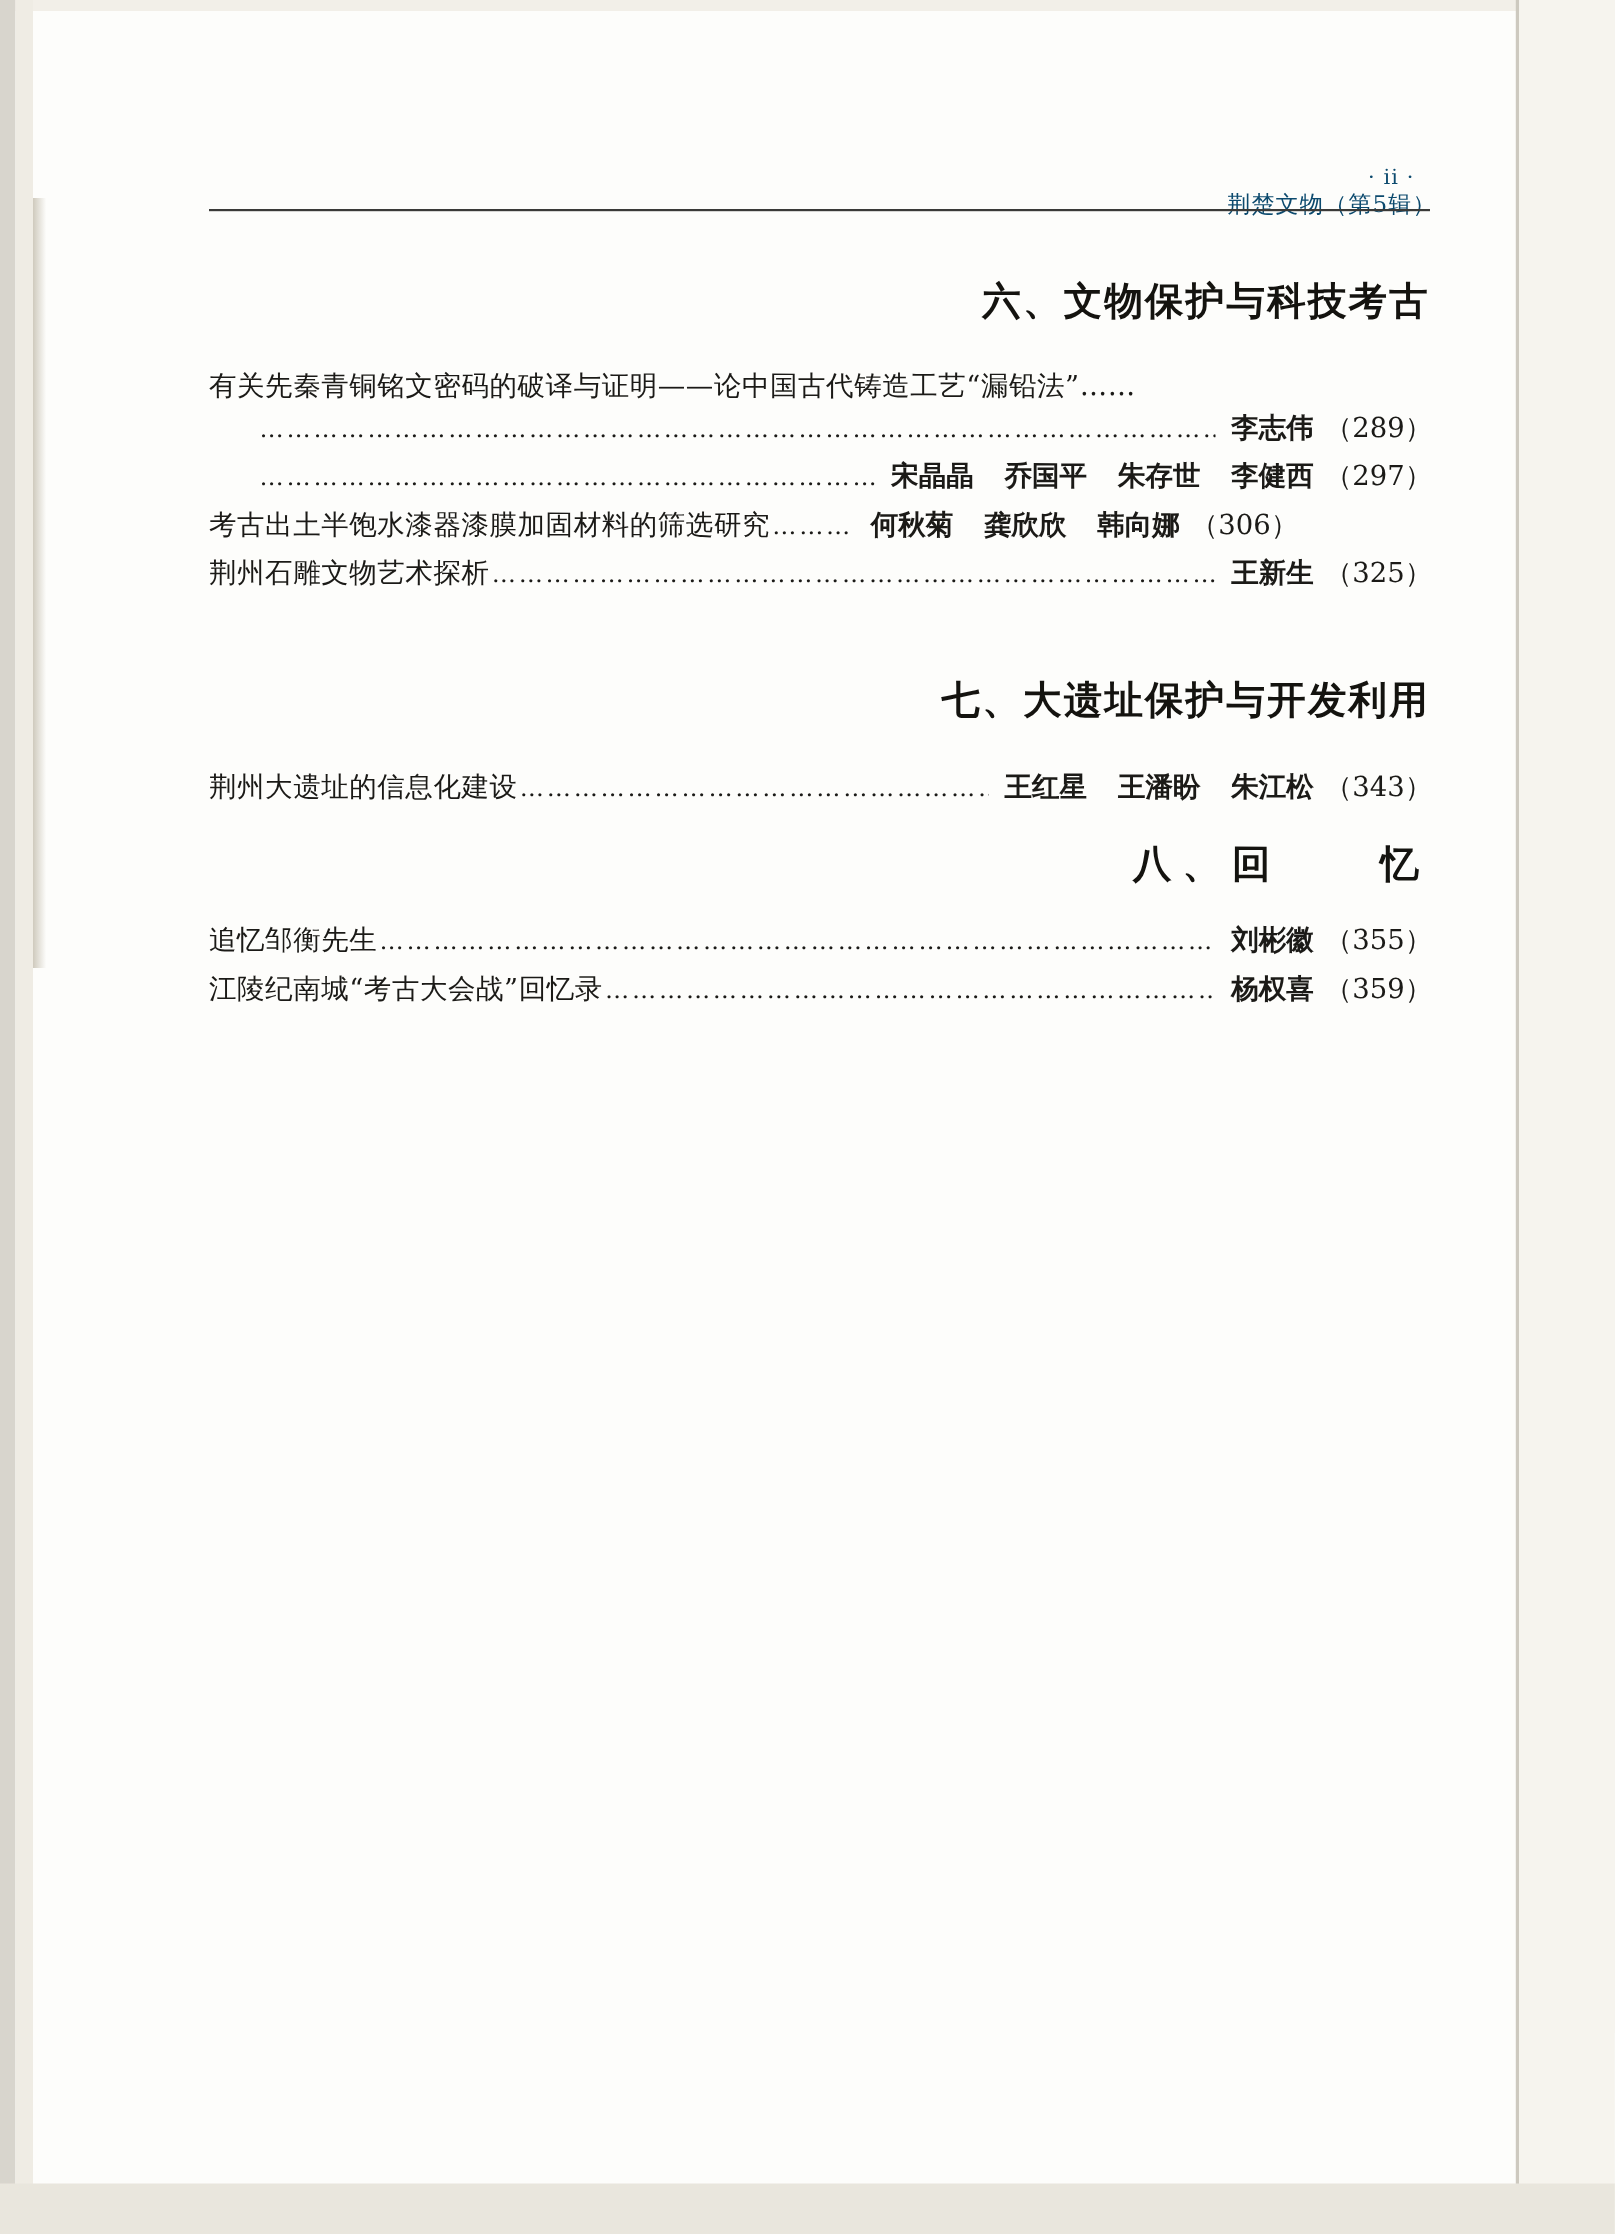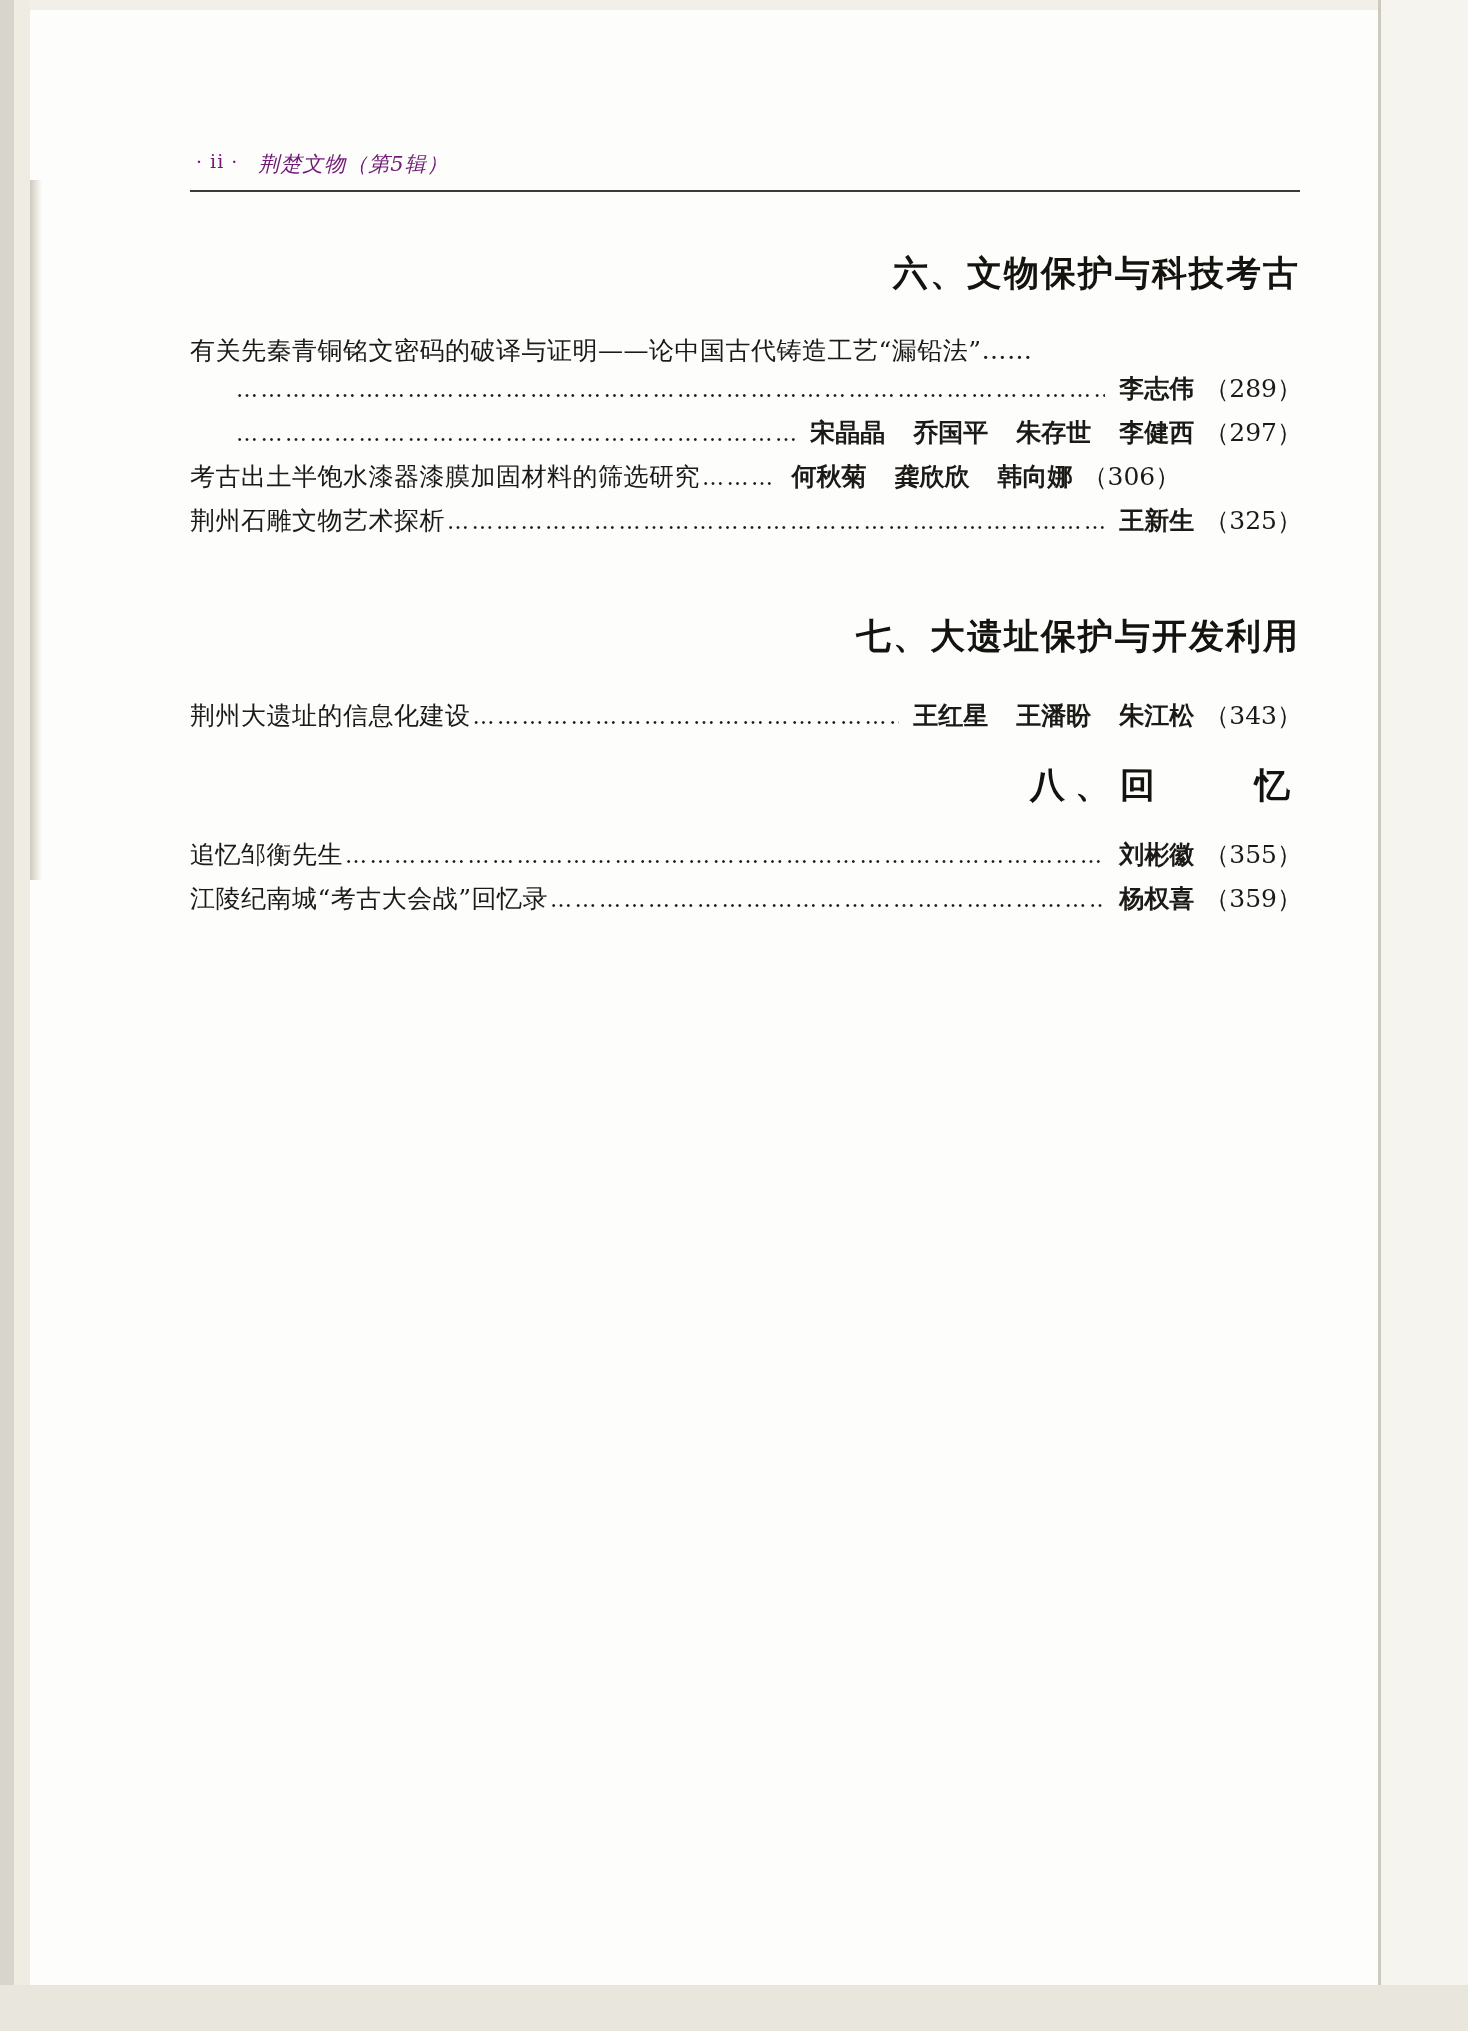--- a/index.html
+++ b/index.html
@@ -72,34 +72,34 @@
     height: 2031px;
   }
 
   
   .runhead {
     position: absolute;
     left: 196px;
     top: 150px;
     width: 1110px;
     display: flex;
-    align-items: flex-start;
-    color: #701a75;
+    align-items: flex-end;
+    color: #0c4a6e;
+    flex-direction: column;
   }
   .runhead .folio {
     font-size: 19px;
     letter-spacing: 1px;
     margin-right: 20px;
     white-space: nowrap;
   }
   .runhead .title {
     font-size: 21px;
     letter-spacing: 1px;
     white-space: nowrap;
-    font-style: italic;
   }
   .rule {
     position: absolute;
     left: 190px;
     top: 190px;
     width: 1110px;
     height: 2px;
     background: #3a3a38;
   }
 

